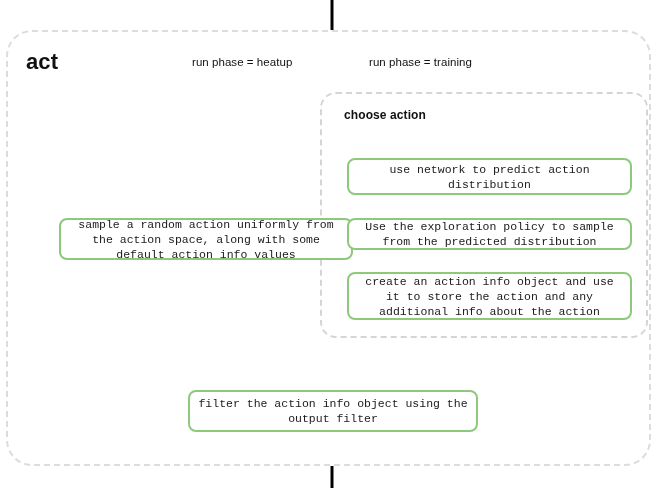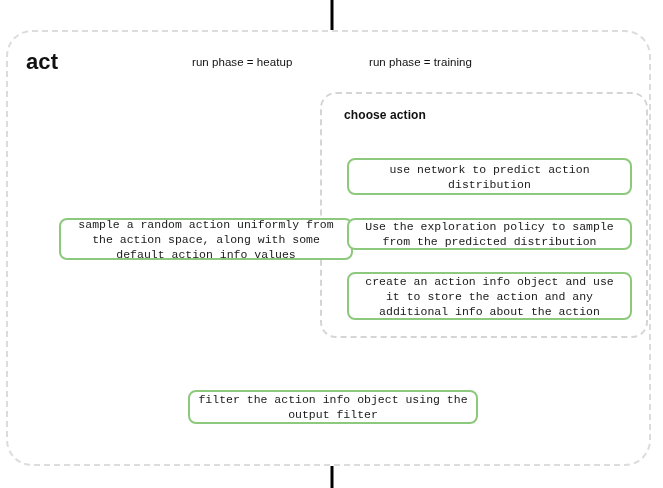--- a/index.html
+++ b/index.html
@@ -103,21 +103,21 @@
     font-size: 11.5px;
     line-height: 15px;
     padding: 2px 8px;
     font-family: Liberation Mono, monospace;
   }
 
   .node-sample-random   { left: 20px;  top: 218px; width: 294px; height: 42px; margin-left: 39px; }
   .node-use-network     { left: 347px; top: 158px; width: 285px; height: 37px; }
   .node-exploration     { left: 347px; top: 218px; width: 285px; height: 32px; }
   .node-create-info     { left: 347px; top: 272px; width: 285px; height: 48px; }
-  .node-filter-output   { left: 188px; top: 390px; width: 290px; height: 34px; }
+  .node-filter-output   { left: 188px; top: 390px; width: 290px; height: 42px; }
 </style>
 </head>
 <body>
 
 <svg id="canvas" viewBox="0 0 663 488" xmlns="http://www.w3.org/2000/svg">
   <defs>
     <marker id="arrowhead" markerWidth="7" markerHeight="7" refX="2.6" refY="3" orient="auto" markerUnits="strokeWidth">
       <path d="M0,0.2 L5.6,3 L0,5.8 z" fill="#000000"></path>
     </marker>
   </defs>

